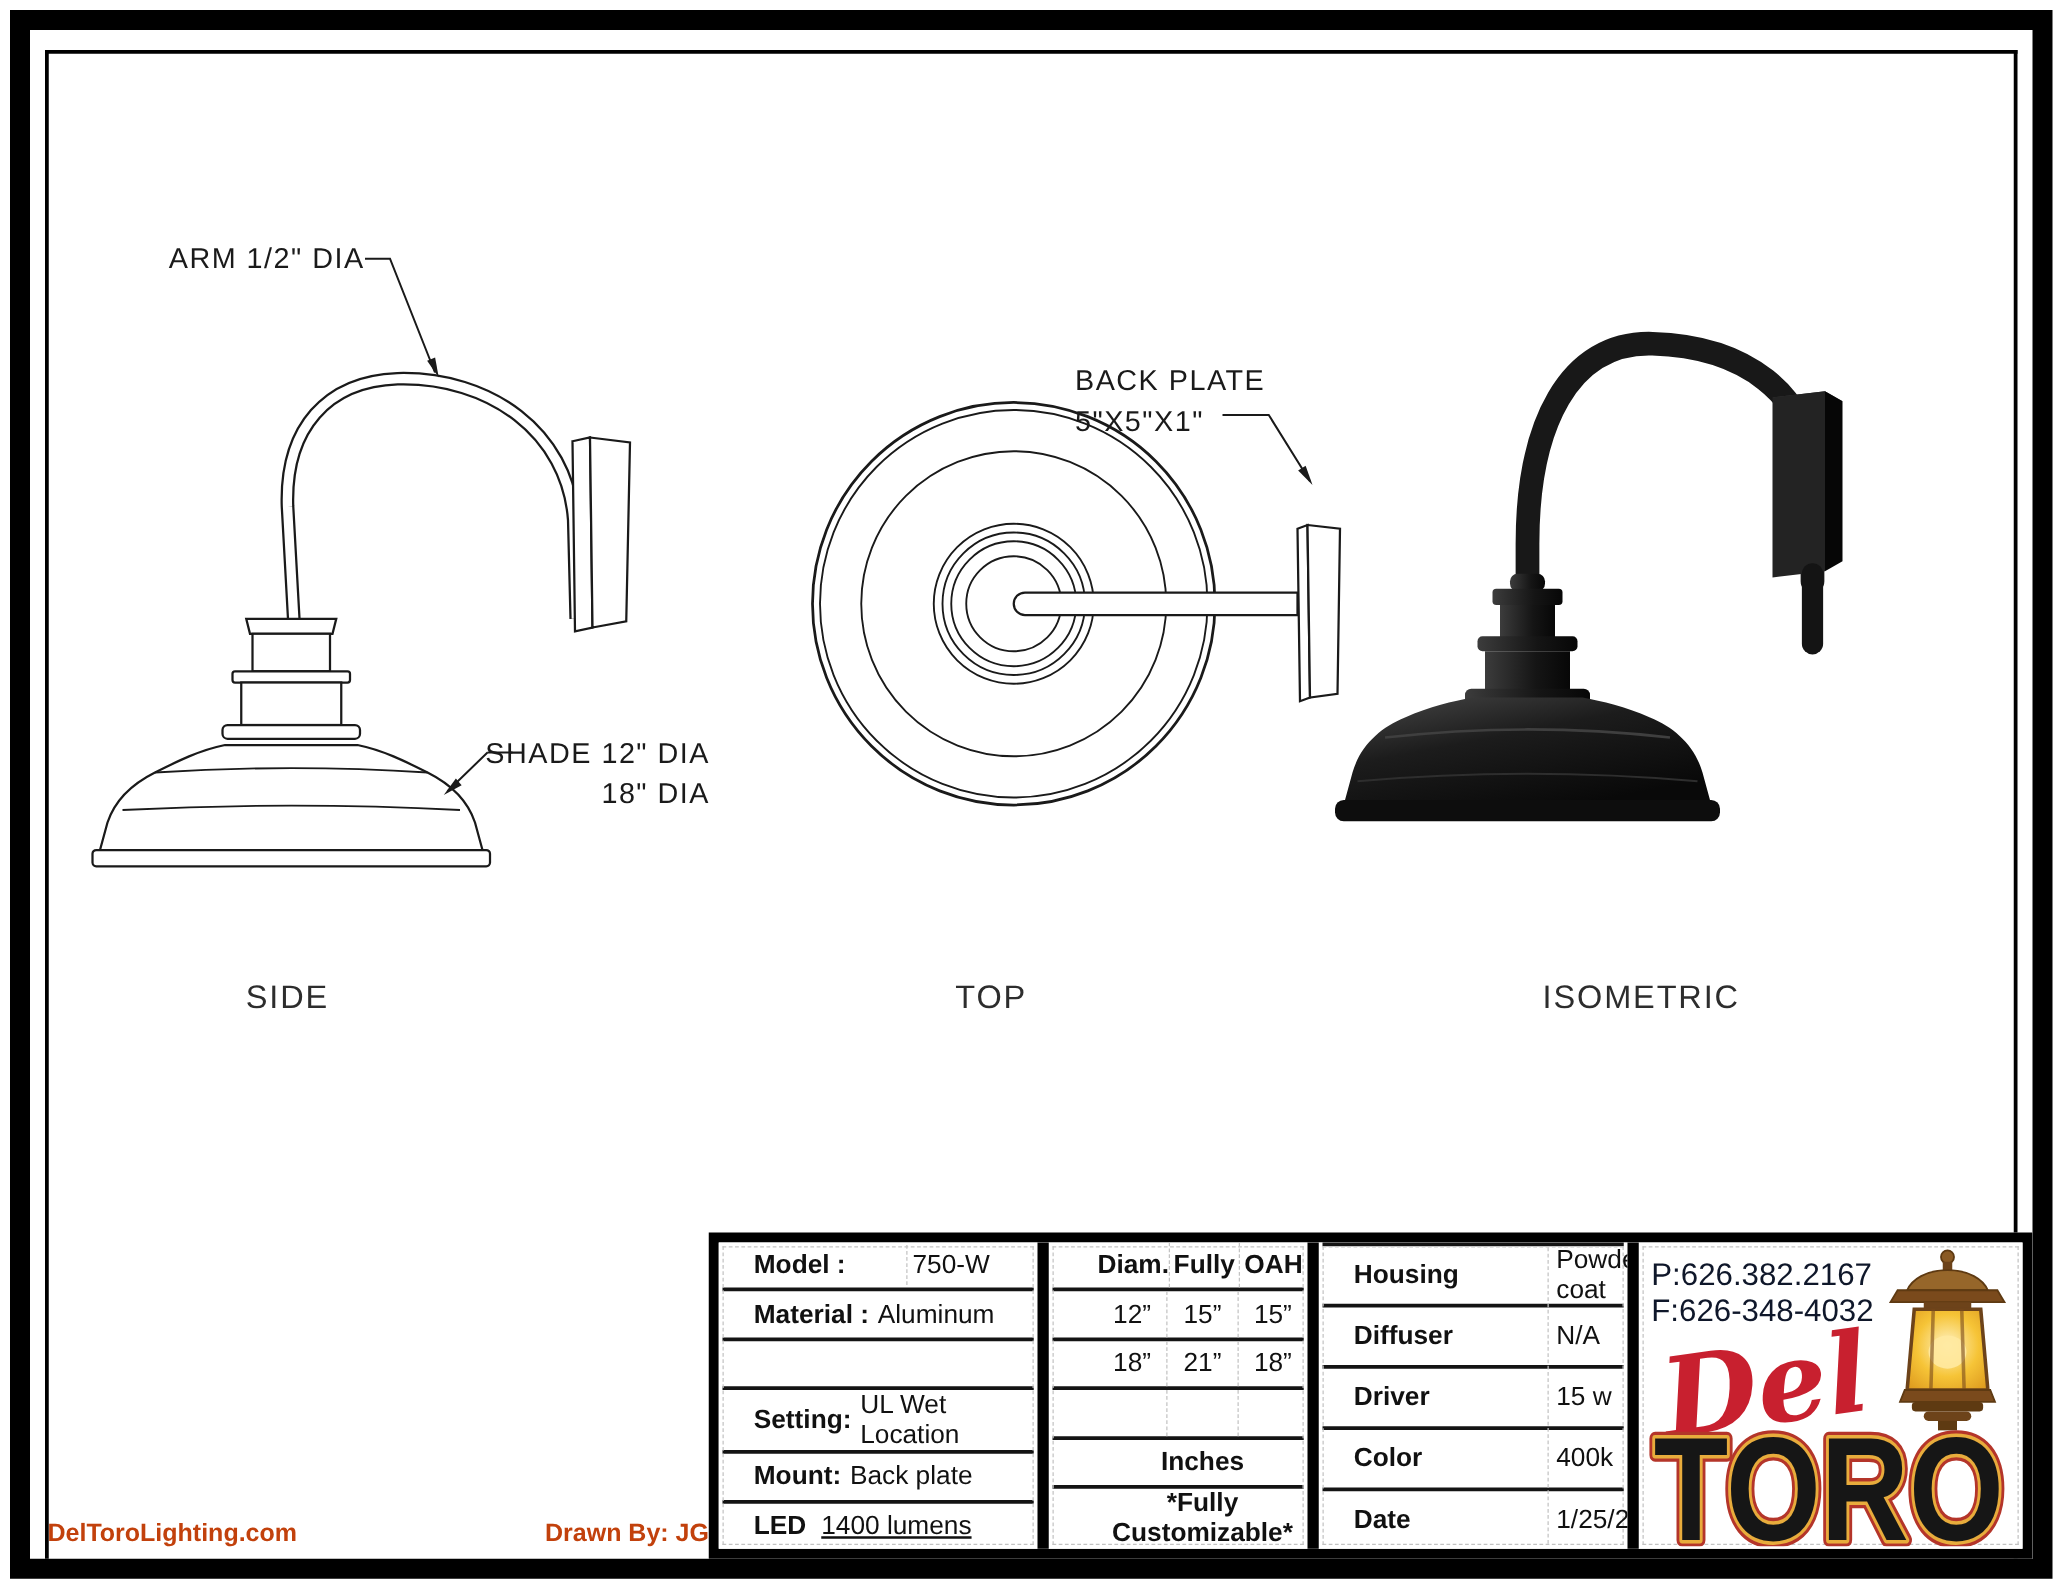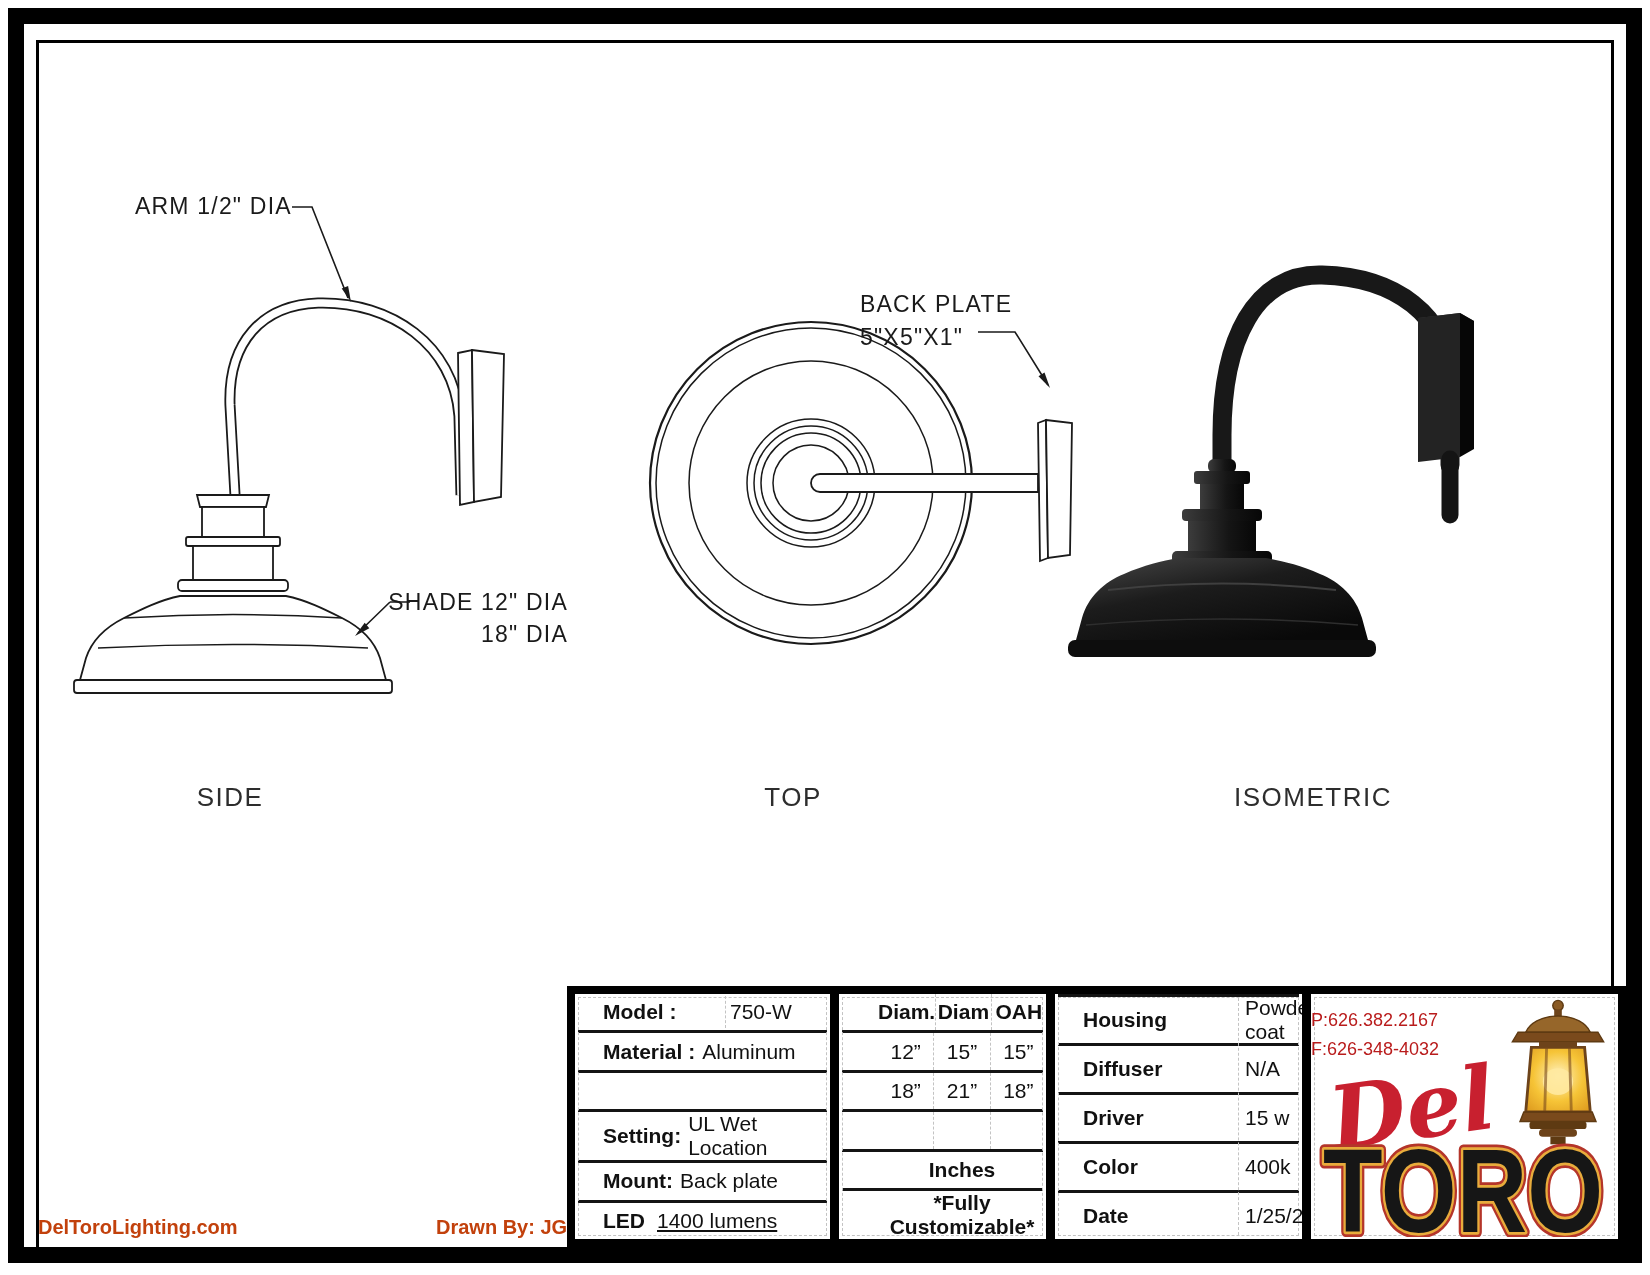--- a/index.html
+++ b/index.html
@@ -23,21 +23,21 @@
   .lbl{font-weight:bold;}
   .pad{padding-left:28px;}
   .inline-val{margin-left:7px;}
   .abs-val{position:absolute;left:155px;}
   .dash-v{position:absolute;top:2px;bottom:2px;border-left:1px dashed #c3c3c3;}
   .dcell{flex:1;display:flex;align-items:center;justify-content:center;height:100%;}
   .dcell + .dcell{border-left:1px dashed #c3c3c3;}
   .span-center{width:100%;text-align:center;font-weight:bold;}
   .spec-val{position:absolute;left:190px;}
   
-  .phone-lines{position:absolute;left:0;top:12px;font-size:18px;line-height:29px;color:#b91c1c;}
+  .phone-lines{position:absolute;left:10px;top:12px;font-size:25px;line-height:29px;color:#0f172a;}
   .footer-text{font-size:20px;font-weight:bold;color:#c2410c;}
 </style>
 </head>
 <body>
 
 <div class="abs outer-frame"></div>
 <div class="abs inner-frame"></div>
 
 <svg class="abs" style="left:60px;top:150px;" width="520" height="660" viewBox="0 0 520 660">
   <g fill="none" stroke="#1a1a1a" stroke-width="1.8">
@@ -171,21 +171,21 @@
         <span class="inline-val" style="margin-left:12px;text-decoration:underline;">1400 lumens</span>
       </div>
     </div>
   </div>
 
   <div class="tblock" style="width:216px;">
     <div class="dash-outline"></div>
     <div class="tcol">
       <div class="trow">
         <div class="dcell lbl">Diam.</div>
-        <div class="dcell lbl">Diam</div>
+        <div class="dcell lbl">Fully</div>
         <div class="dcell lbl">OAH</div>
       </div>
       <div class="hline"></div>
       <div class="trow">
         <div class="dcell">12”</div>
         <div class="dcell">15”</div>
         <div class="dcell">15”</div>
       </div>
       <div class="hline"></div>
       <div class="trow">

